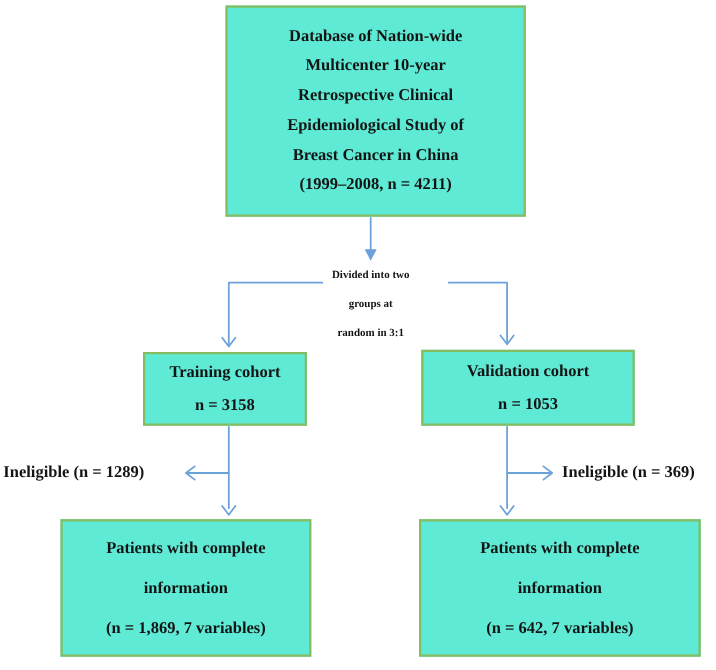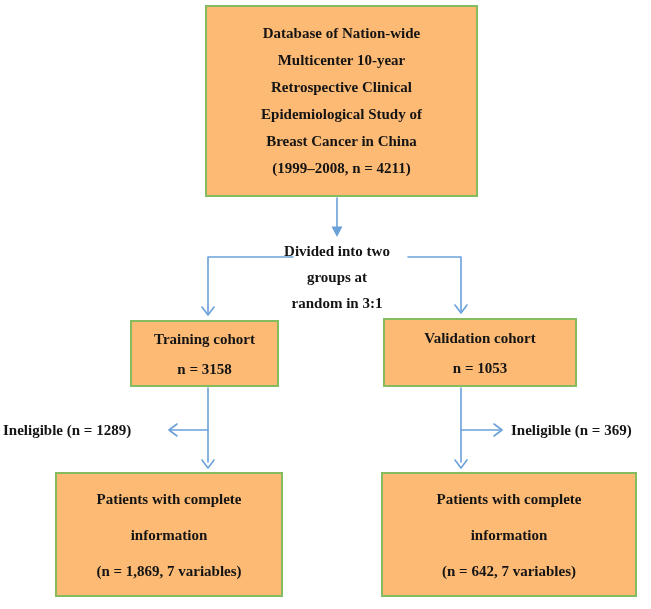--- a/index.html
+++ b/index.html
@@ -33,35 +33,35 @@
     stroke-linejoin: round;
   }
   .arrow-head-solid {
     fill: var(--arrow, #6ba1d9);
     stroke: none;
   }
   .box {
     position: absolute;
     box-sizing: border-box;
     border: 2px solid var(--box-border, #85bc60);
-    background: #fdba74;
+    background: #5eead4;
     display: flex;
     align-items: center;
     justify-content: center;
     text-align: center;
     font-weight: bold;
     color: var(--text, #141414);
     white-space: pre-line;
     font-size: 15px;
   }
   .flow-label {
     position: absolute;
     font-weight: bold;
     color: var(--text, #141414);
-    font-size: 15px;
+    font-size: 10px;
     white-space: pre-line;
     text-align: center;
   }
   .side-label {
     position: absolute;
     font-weight: bold;
     color: var(--text, #141414);
     font-size: 15px;
     white-space: nowrap;
     line-height: 22px;

